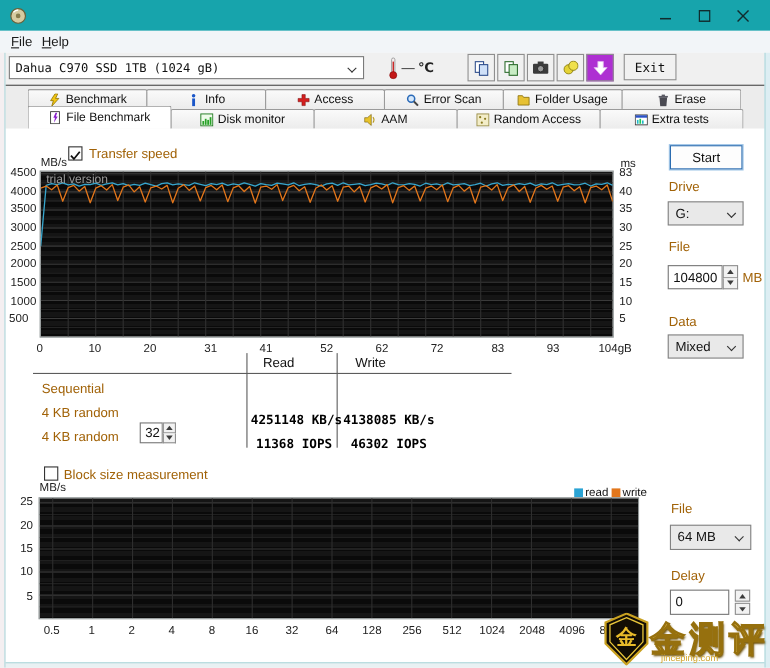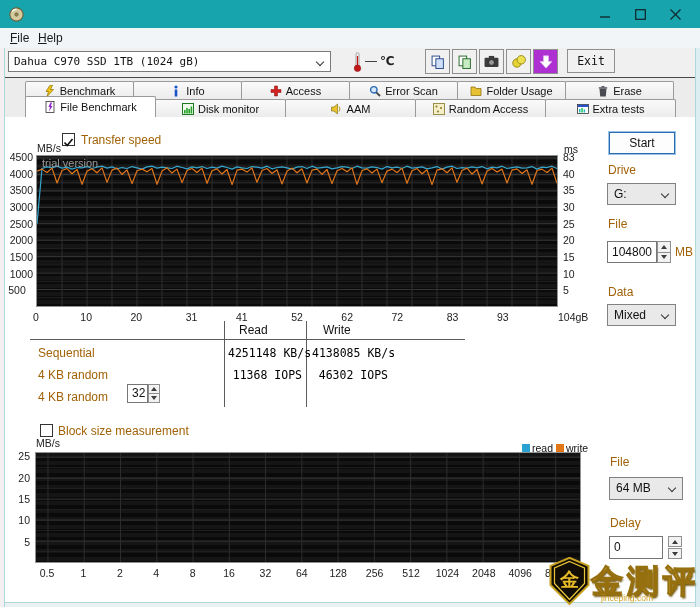--- a/index.html
+++ b/index.html
@@ -54,21 +54,21 @@
   .select { position:absolute; height:22px; background:#e9e9e9; border:1px solid #828282; font-size:12px; color:#111; line-height:20px; padding-left:6px; }
   .input { position:absolute; height:22px; background:#fff; border:1px solid #767676; font-size:12px; color:#111; line-height:20px; padding-left:4px; }
   .spin { position:absolute; width:14px; display:flex; flex-direction:column; }
   .spin div { flex:1; background:#f2f2f2; border:1px solid #8f8f8f; display:flex; align-items:center; justify-content:center; }
   .spin div + div { border-top:none; }
   .spin.gap div + div { border-top:1px solid #8f8f8f; margin-top:1px; }
   .tri-up { width:0; height:0; border-left:3.5px solid transparent; border-right:3.5px solid transparent; border-bottom:4px solid #3c3c3c; }
   .tri-dn { width:0; height:0; border-left:3.5px solid transparent; border-right:3.5px solid transparent; border-top:4px solid #3c3c3c; }
 
   .tline { position:absolute; background:#5c5c5c; }
-  .resval { position:absolute; font-family:"DejaVu Sans Mono", monospace; font-weight:normal; font-size:11.5px; color:#000; text-align:right; white-space:nowrap; }
+  .resval { position:absolute; font-family:"DejaVu Sans Mono", monospace; font-weight:bold; font-size:11.5px; color:#000; text-align:right; white-space:nowrap;margin-top:28px; }
   .thead { position:absolute; font-size:12px; color:#111; }
 
   .legend-sw { position:absolute; width:8px; height:8px; }
   .legend-tx { position:absolute; font-size:10.5px; color:#111; }
 
   .wm-text { position:absolute; left:591px; top:560px; font-size:32px; font-weight:bold; color:#f0cf62; letter-spacing:4px; -webkit-text-stroke:1.2px #96700e; text-shadow:1px 2px 2px #6b4e06; z-index:7; font-family:"DejaVu Sans", sans-serif; }
   .wm-site { position:absolute; left:601px; top:593px; font-size:8.5px; color:#d2a52b; z-index:7; }
   .wm-shield { position:absolute; left:549px; top:557px; z-index:7; }
 </style>
 </head>
@@ -431,21 +431,21 @@
     <div class="tick" style="left: 16px; top: 311px; width: 40px; text-align: center;">0</div>
     <div class="tick" style="left: 66.1923px; top: 311px; width: 40px; text-align: center;">10</div>
     <div class="tick" style="left: 116.385px; top: 311px; width: 40px; text-align: center;">20</div>
     <div class="tick" style="left: 171.596px; top: 311px; width: 40px; text-align: center;">31</div>
     <div class="tick" style="left: 221.788px; top: 311px; width: 40px; text-align: center;">41</div>
     <div class="tick" style="left: 277px; top: 311px; width: 40px; text-align: center;">52</div>
     <div class="tick" style="left: 327.192px; top: 311px; width: 40px; text-align: center;">62</div>
     <div class="tick" style="left: 377.385px; top: 311px; width: 40px; text-align: center;">72</div>
     <div class="tick" style="left: 432.596px; top: 311px; width: 40px; text-align: center;">83</div>
     <div class="tick" style="left: 482.788px; top: 311px; width: 40px; text-align: center;">93</div>
-    <div class="tick" style="left: 558px; top: 311px; width: 40px; text-align: left;">104gB</div>
+    <div class="tick" style="left: 544px; top: 311px; width: 40px; text-align: left;">104gB</div>
     <div class="tick" style="left: 29px; top: 567px; width: 36px; text-align: center;">0.5</div>
     <div class="tick" style="left: 65.4px; top: 567px; width: 36px; text-align: center;">1</div>
     <div class="tick" style="left: 101.8px; top: 567px; width: 36px; text-align: center;">2</div>
     <div class="tick" style="left: 138.2px; top: 567px; width: 36px; text-align: center;">4</div>
     <div class="tick" style="left: 174.6px; top: 567px; width: 36px; text-align: center;">8</div>
     <div class="tick" style="left: 211px; top: 567px; width: 36px; text-align: center;">16</div>
     <div class="tick" style="left: 247.4px; top: 567px; width: 36px; text-align: center;">32</div>
     <div class="tick" style="left: 283.8px; top: 567px; width: 36px; text-align: center;">64</div>
     <div class="tick" style="left: 320.2px; top: 567px; width: 36px; text-align: center;">128</div>
     <div class="tick" style="left: 356.6px; top: 567px; width: 36px; text-align: center;">256</div>

